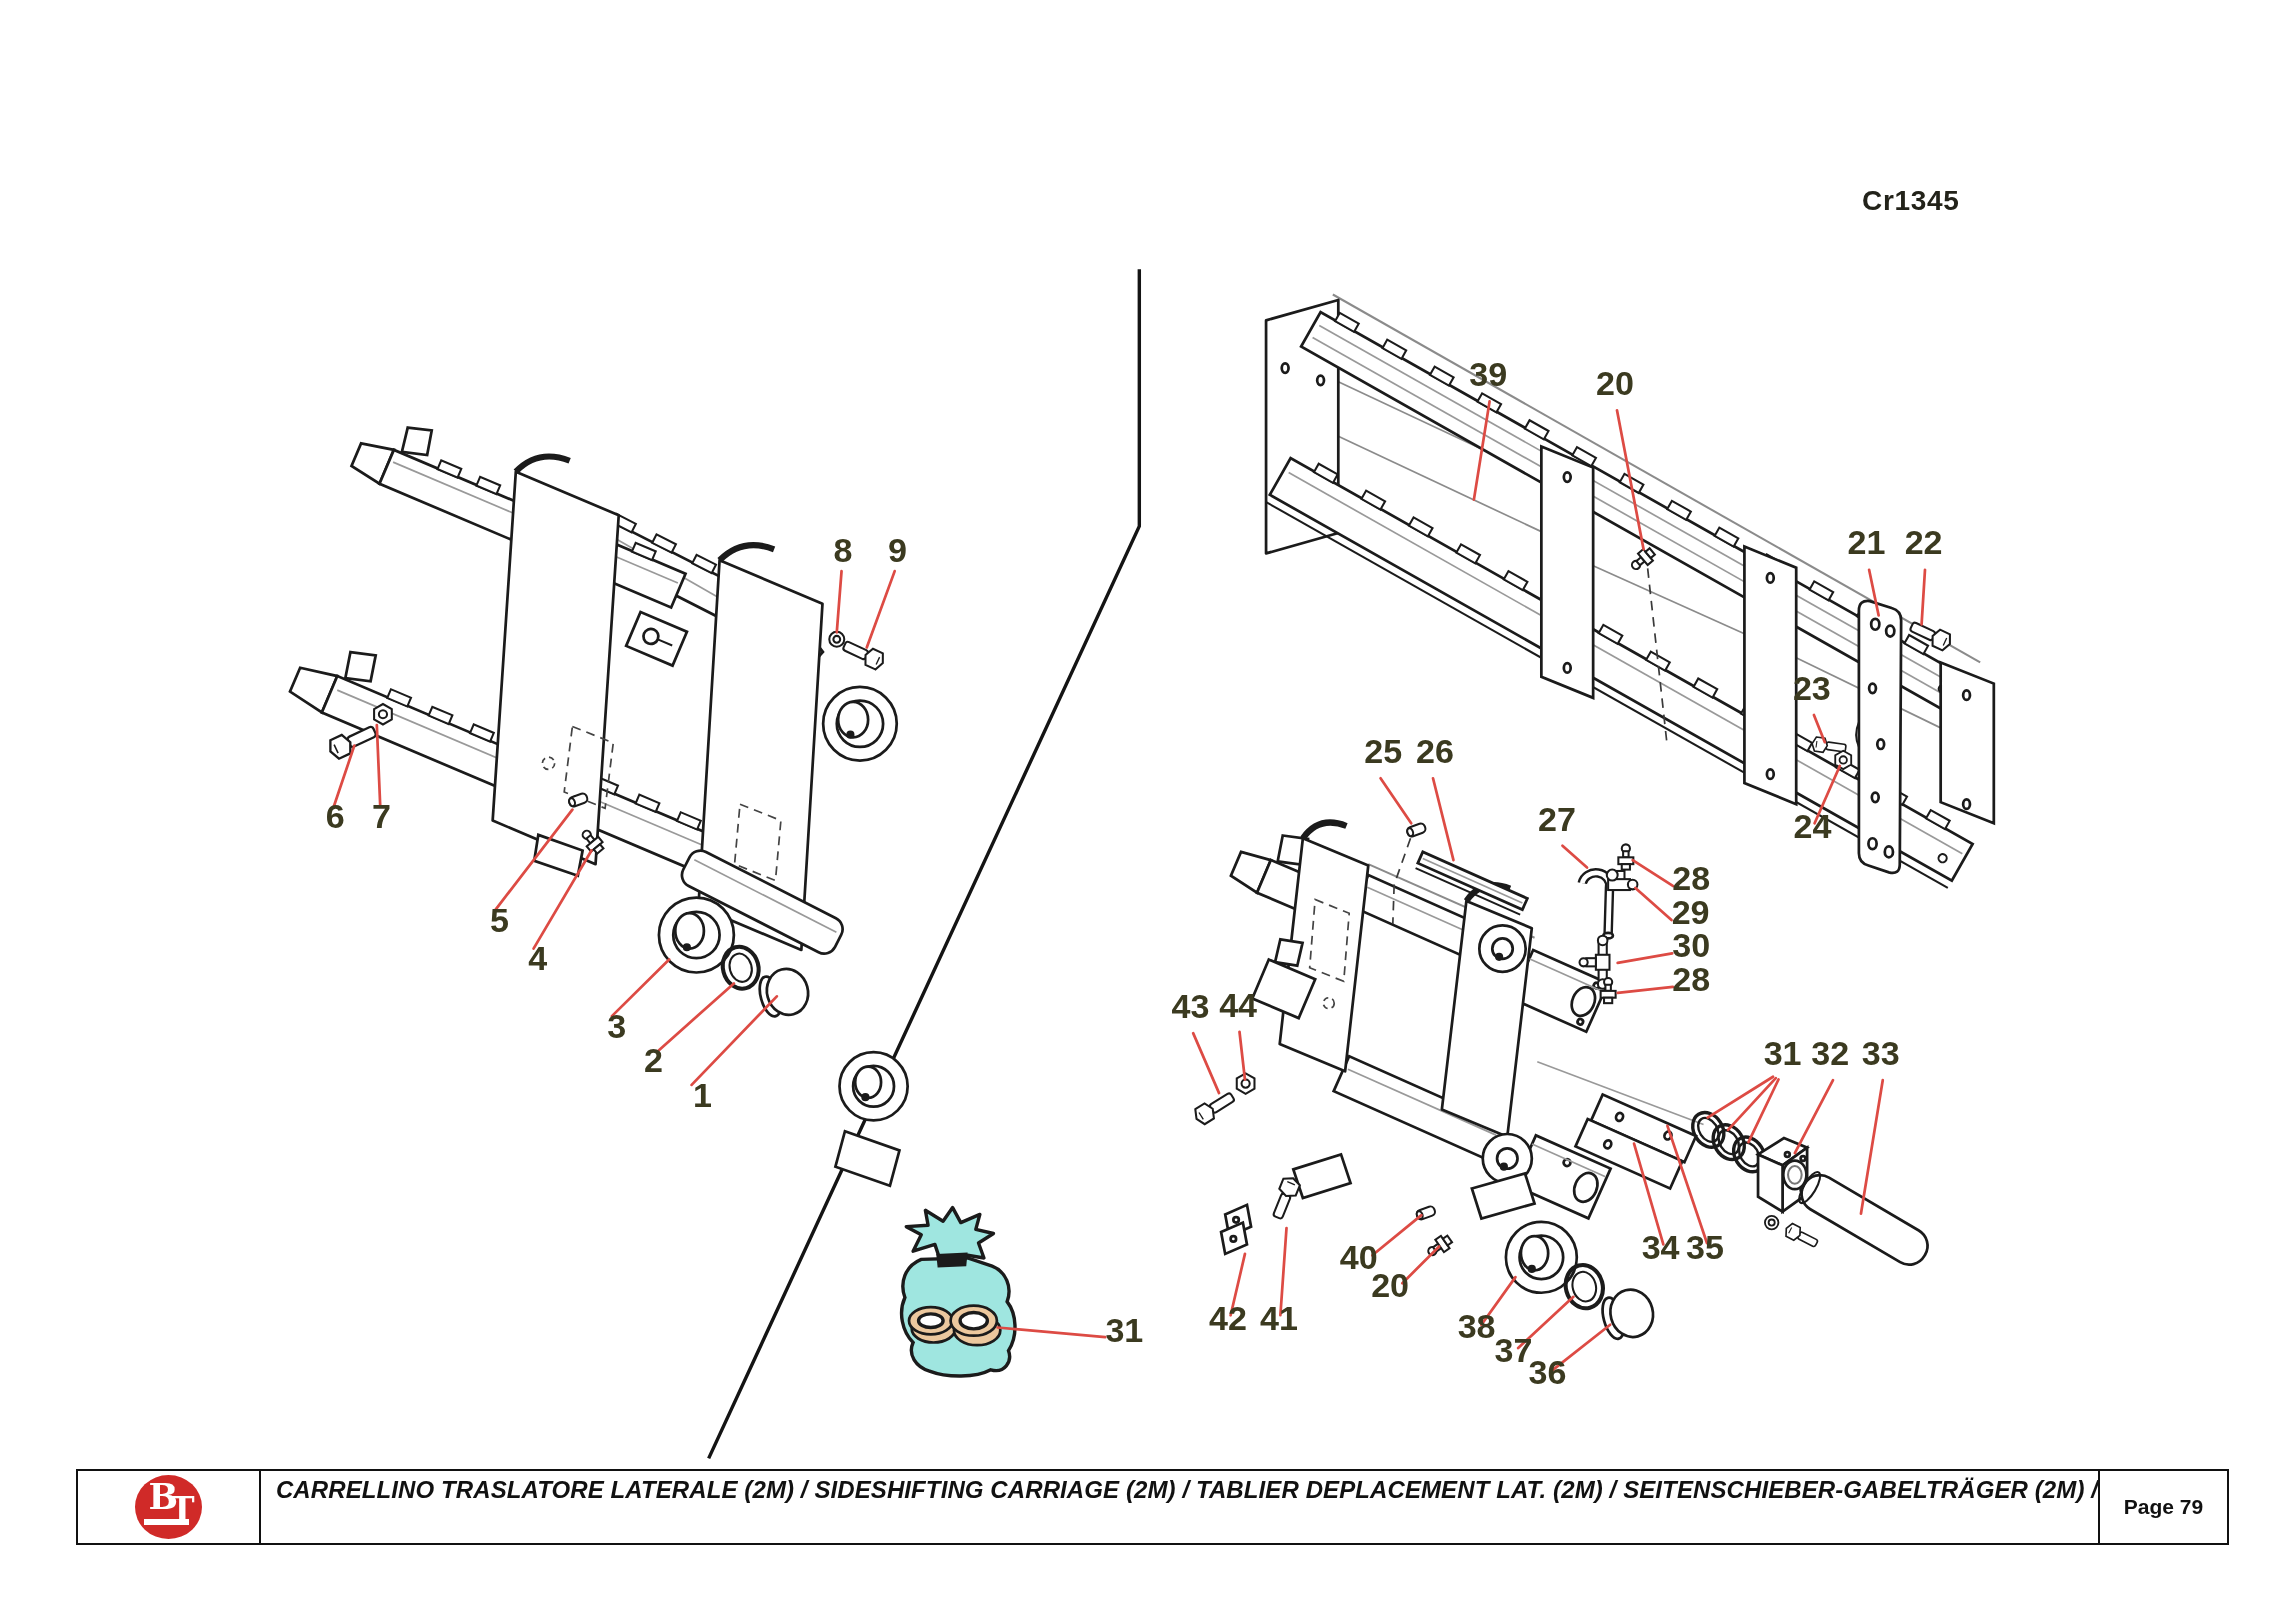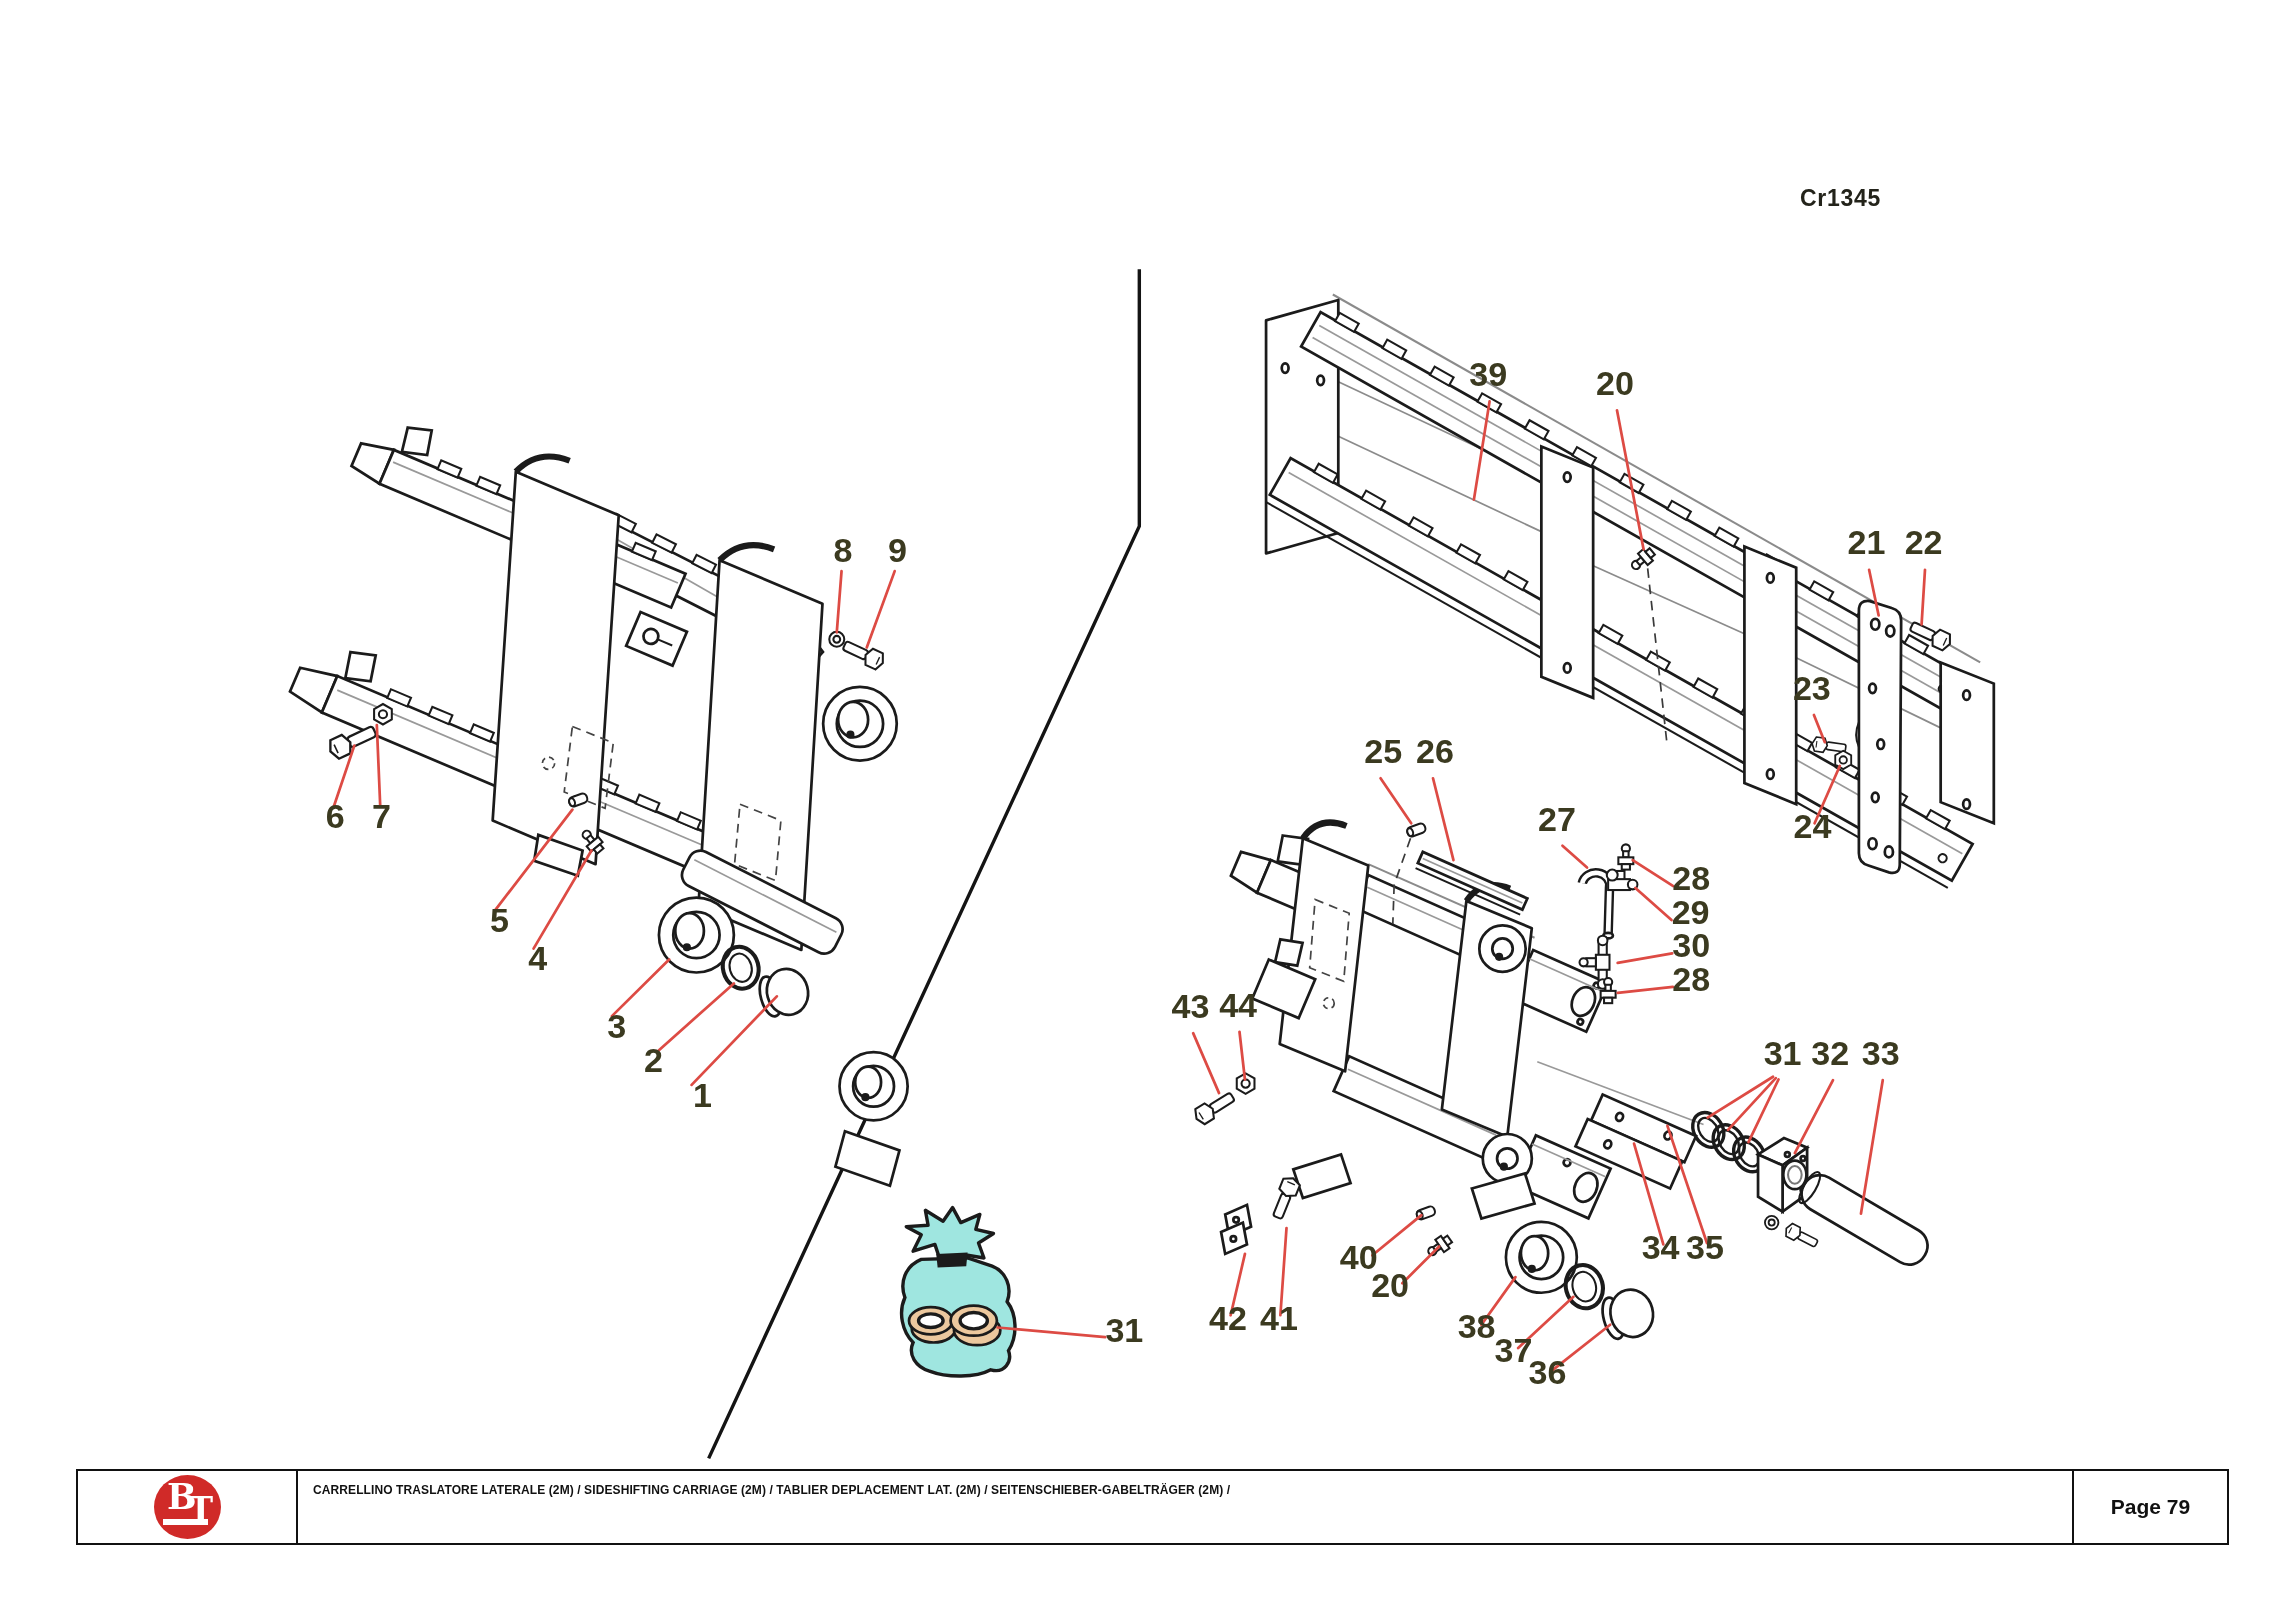--- a/index.html
+++ b/index.html
@@ -1,28 +1,28 @@
 <!DOCTYPE html>
 <html style="font-size:11px"><head>
 <meta charset="utf-8">
 <style>
   html,body{margin:0;padding:0;background:#e8e8e8;}
   .canvas{position:relative;width:2295px;height:1622px;background:#ffffff;overflow:hidden;
           font-family:"Liberation Sans",sans-serif;}
   .canvas svg{position:absolute;left:0;top:0;}
-  .drawing-code{position:absolute;left:1800px;top:185px;font-size:23px;font-weight:bold;
+  .drawing-code{position:absolute;left:1862px;top:185px;font-size:28px;font-weight:bold;
                 color:#23231a;letter-spacing:0.7px;}
   
   .footer{position:absolute;left:76px;top:1469px;width:2153px;height:76px;
           border:2.7px solid #111;box-sizing:border-box;display:flex;background:#fff;}
   .cell-logo{width:220px;border-right:2px solid #111;box-sizing:border-box;
              display:flex;align-items:center;justify-content:center;}
   .cell-title{flex:1;box-sizing:border-box;padding:6.8px 0 0 15px;}
-  .cell-title .t{font-size:12px;font-weight:bold;color:#111;line-height:24px;
-                 letter-spacing:0.1px;white-space:nowrap;}
+  .cell-title .t{font-size:24px;font-weight:bold;color:#111;line-height:24px;
+                 letter-spacing:0.1px;white-space:nowrap;font-style:italic;}
   .cell-page{width:155px;border-left:2px solid #111;box-sizing:border-box;
              display:flex;align-items:center;justify-content:center;
              font-size:21px;font-weight:bold;color:#111;}
   .bt-logo{position:relative;width:67px;height:64px;background:#d02a28;border-radius:50%;}
   .bt-logo .b{position:absolute;left:13.6px;top:1.4px;color:#fff;font-family:"DejaVu Serif",serif;
               font-weight:bold;font-size:35px;}
   .bt-logo .t{position:absolute;left:35px;top:15px;color:#fff;font-family:"DejaVu Serif",serif;
               font-weight:bold;font-size:33px;}
   .bt-logo .bar{position:absolute;left:9.5px;top:44px;width:45px;height:5.5px;background:#fff;}
 </style>

